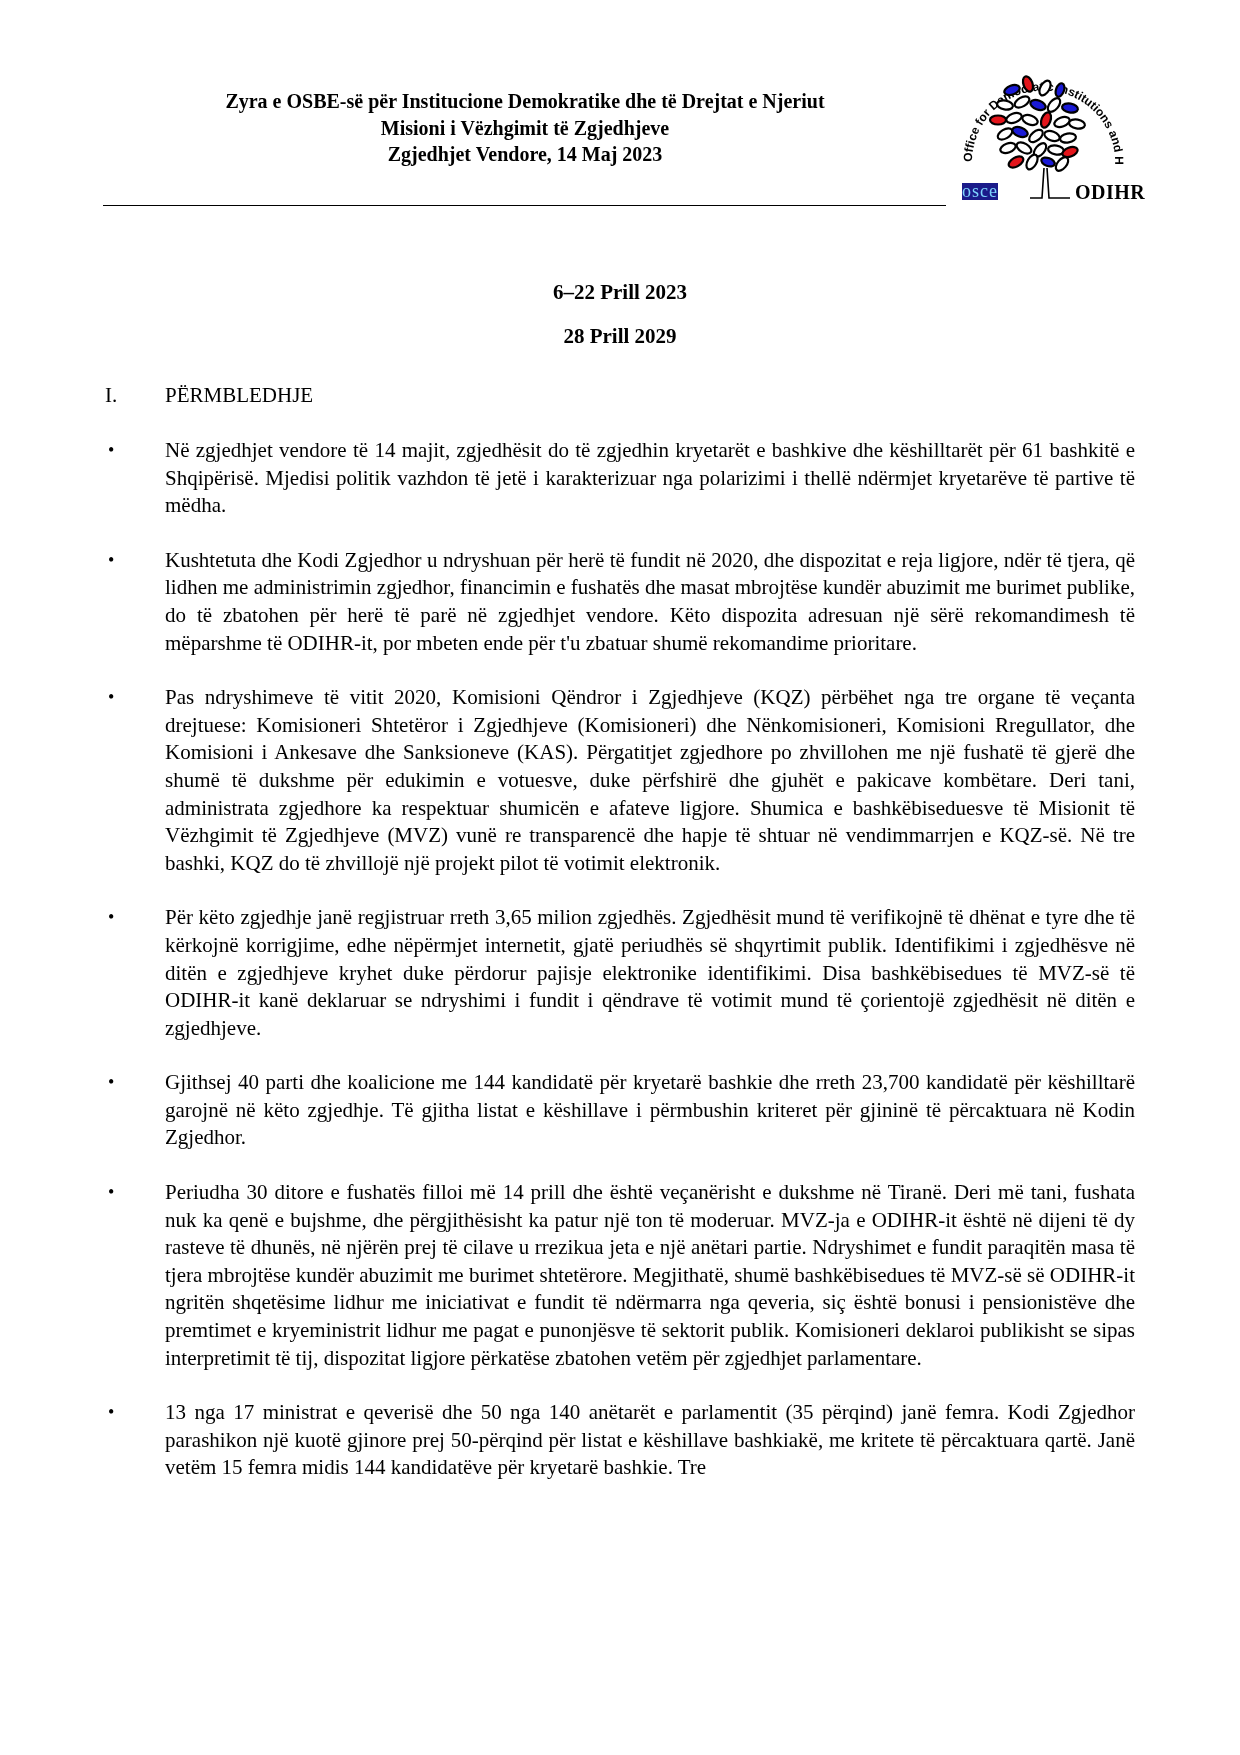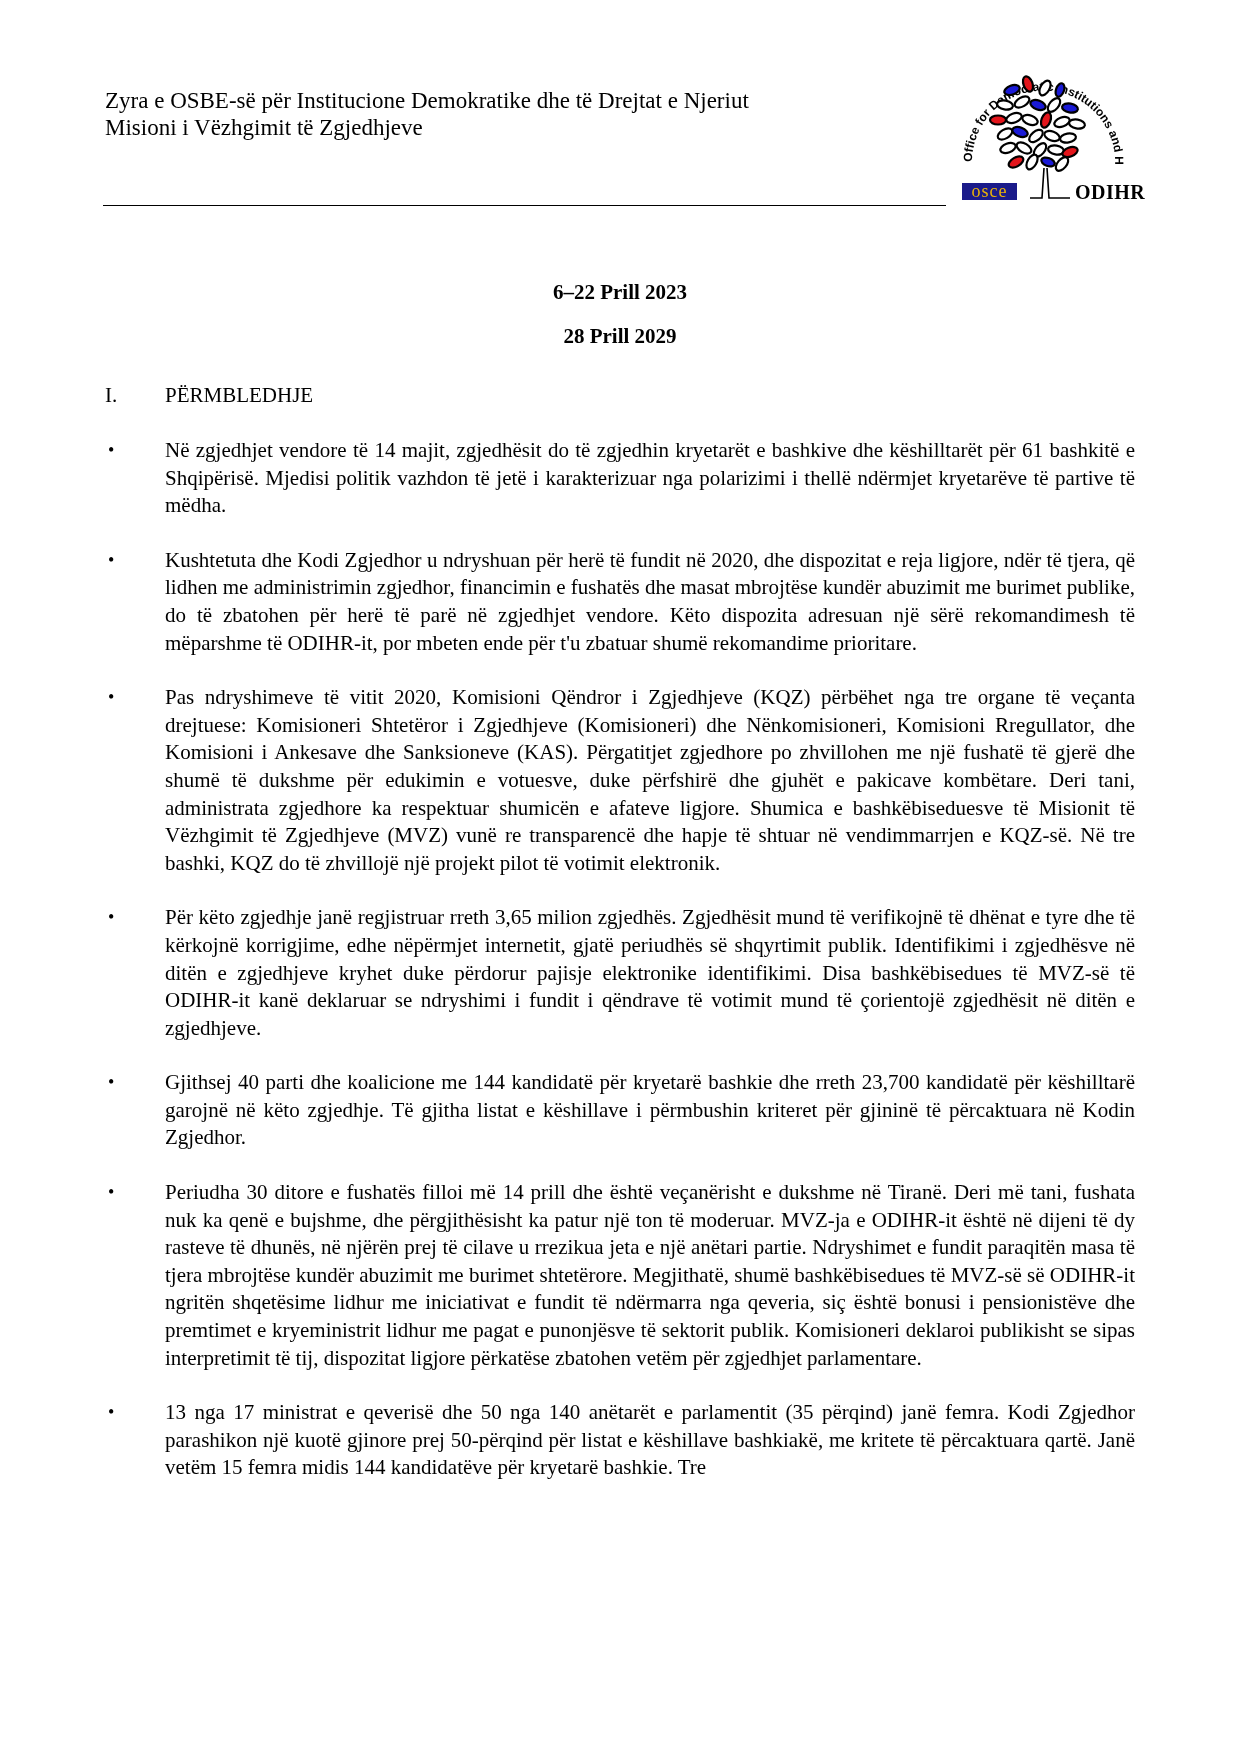--- a/index.html
+++ b/index.html
@@ -1,26 +1,26 @@
 <!DOCTYPE html>
 <html><head>
 <meta charset="utf-8">
 <style>
   html, body { margin: 0; padding: 0; background: #ffffff; }
   body { width: 1240px; height: 1755px; position: relative; overflow: hidden;
          font-family: "Liberation Serif", "DejaVu Serif", serif; color: #000; }
   .page { position: absolute; left: 0; top: 0; width: 1240px; height: 1755px; }
 
   .header { position: absolute; left: 105px; top: 88px; width: 840px; }
-  .header-line { font-weight: normal; font-size: 23px; line-height: 26.5px; white-space: nowrap; }
+  .header-line { font-weight: bold; font-size: 20px; line-height: 26.5px; white-space: nowrap; text-align: center; }
   .header-rule { position: absolute; left: 103px; top: 205px; width: 843px; height: 1px; background: #000; }
 
   .logo { position: absolute; left: 950px; top: 50px; width: 190px; height: 160px; }
-  .osce-box { position: absolute; left: 12px; top: 133px; width: 55px; height: 17px;
-              background: #1b1b8a; color: #eab308; font-family: "Liberation Serif", serif;
+  .osce-box { position: absolute; left: 12px; top: 133px; width: 36px; height: 17px;
+              background: #1b1b8a; color: #7dd3fc; font-family: "Liberation Serif", serif;
               font-size: 18px; line-height: 16px; text-align: center; letter-spacing: 1px; }
   .odihr-text { position: absolute; left: 125px; top: 131px; font-size: 20px; font-family: "Liberation Serif", serif; letter-spacing: 0.5px; font-weight: bold; }
 
   .title-block { position: absolute; left: 0; width: 1240px; text-align: center; font-weight: bold; font-size: 21px; }
   .title-1 { top: 240px; }
   .title-2 { top: 280px; }
   .title-3 { top: 324px; }
 
   .section-heading { position: absolute; left: 105px; top: 383px; font-weight: normal; font-size: 21px; }
   .section-heading .num { display: inline-block; width: 60px; }
@@ -31,20 +31,21 @@
   .bullet-dot { position: absolute; left: 3px; top: 0; font-size: 18px; }
 </style>
 </head>
 <body>
 
 <div class="page">
 
   <div class="header">
     <div class="header-line">Zyra e OSBE-së për Institucione Demokratike dhe të Drejtat e Njeriut</div>
     <div class="header-line">Misioni i Vëzhgimit të Zgjedhjeve</div>
+    <div class="header-line">Zgjedhjet Vendore, 14 Maj 2023</div>
   </div>
   <div class="header-rule"></div>
 
   <div class="logo">
     <svg width="190" height="160" viewBox="0 0 190 160" style="position:absolute;left:0;top:0;">
       <defs>
         <path id="ringpath" d="M 22 112 A 70 70 0 1 1 165 112"></path>
       </defs>
       <text font-family="Liberation Sans, sans-serif" font-weight="bold" font-size="12" fill="#000">
         <textPath href="#ringpath">Office for Democratic Institutions and Human Rights</textPath>

